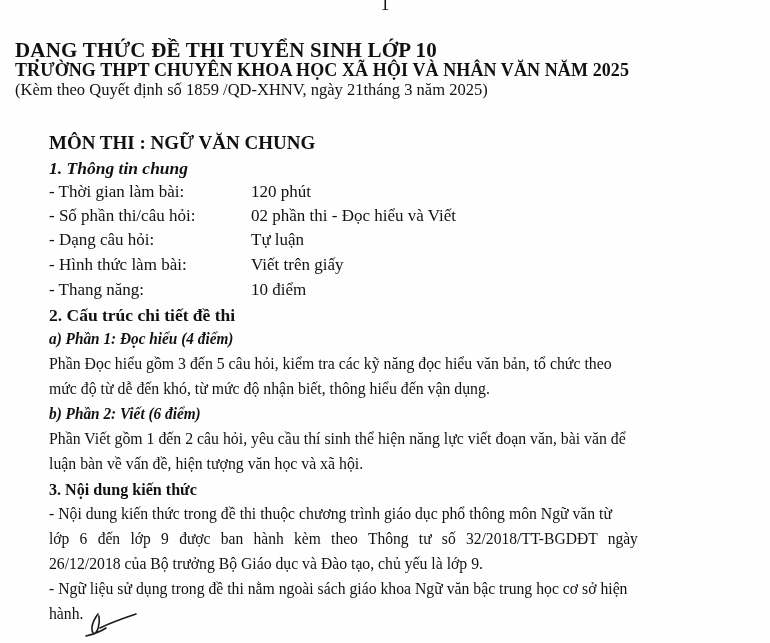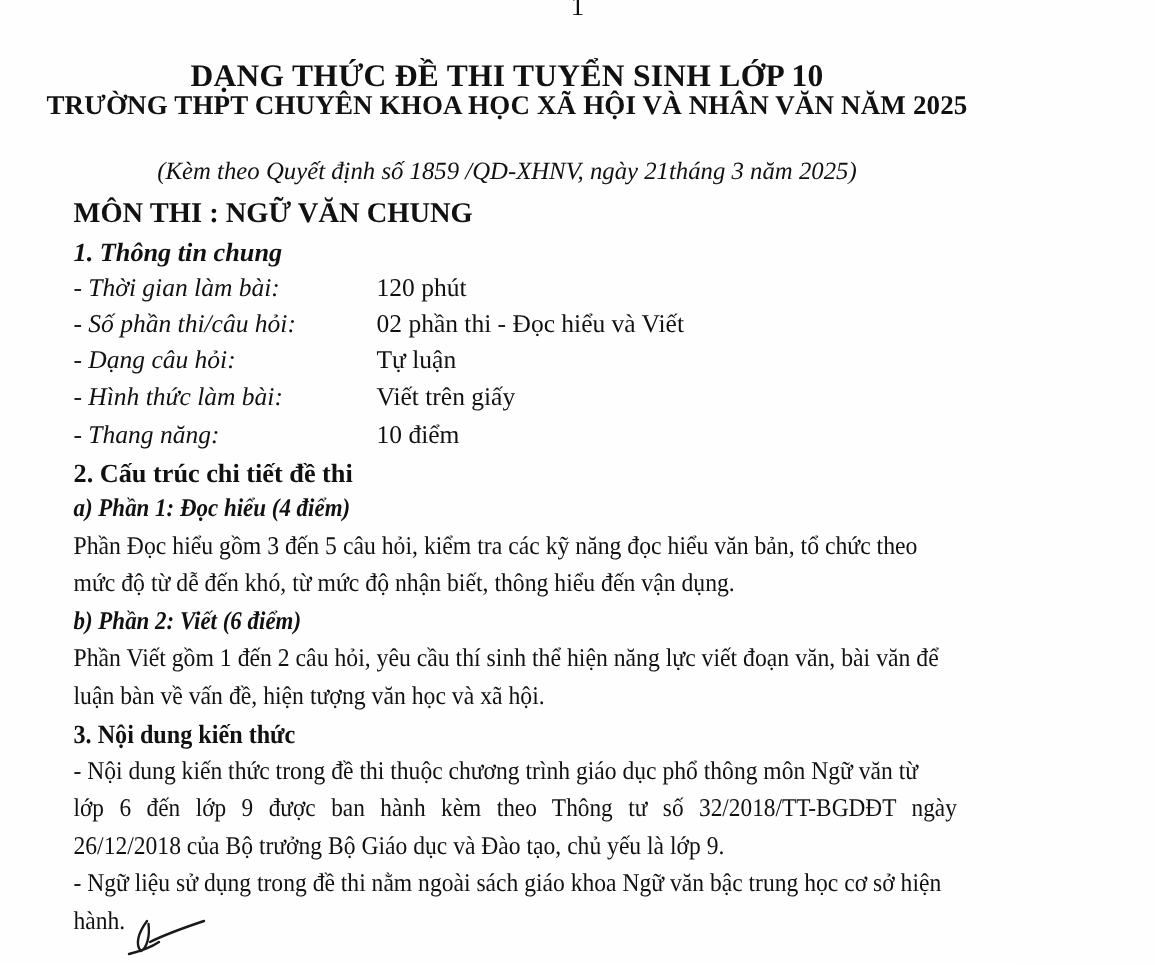--- a/index.html
+++ b/index.html
@@ -25,41 +25,39 @@
     .page-number {
       position: absolute;
       top: -6px;
       left: 0;
       width: 770px;
       text-align: center;
       font-size: 18px;
     }
     .title-block {
       position: absolute;
-      left: 0;
+      left: 15px;
       width: 676px;
-      text-align: center;
+      text-align: left;
     }
     .title1 {
       top: 38px;
       font-size: 21px;
       font-weight: bold;
       letter-spacing: 0.2px;
     }
     .title2 {
       top: 60px;
       font-size: 18px;
       font-weight: bold;
       letter-spacing: 0.1px;
     }
     .title3 {
       top: 80px;
       font-size: 16.5px;
-      font-style: italic;
-      margin-top: 24px;
     }
     .line {
       position: absolute;
       left: 49px;
       font-size: 17px;
       white-space: nowrap;
       line-height: 22px;
     }
     .subject {
       font-weight: bold;
@@ -80,21 +78,20 @@
       position: absolute;
       left: 49px;
       width: 720px;
       font-size: 17px;
       line-height: 22px;
     }
     .info-row .label {
       position: absolute;
       left: 0;
       white-space: nowrap;
-      font-style: italic;
     }
     .info-row .value {
       position: absolute;
       left: 202px;
       white-space: nowrap;
     }
     .para {
       position: absolute;
       left: 49px;
       font-size: 17px;

